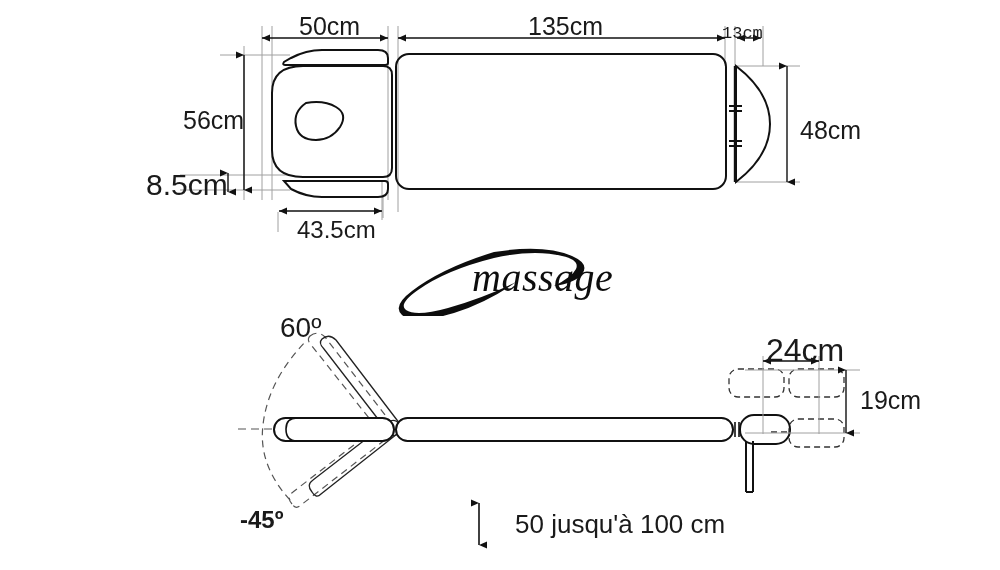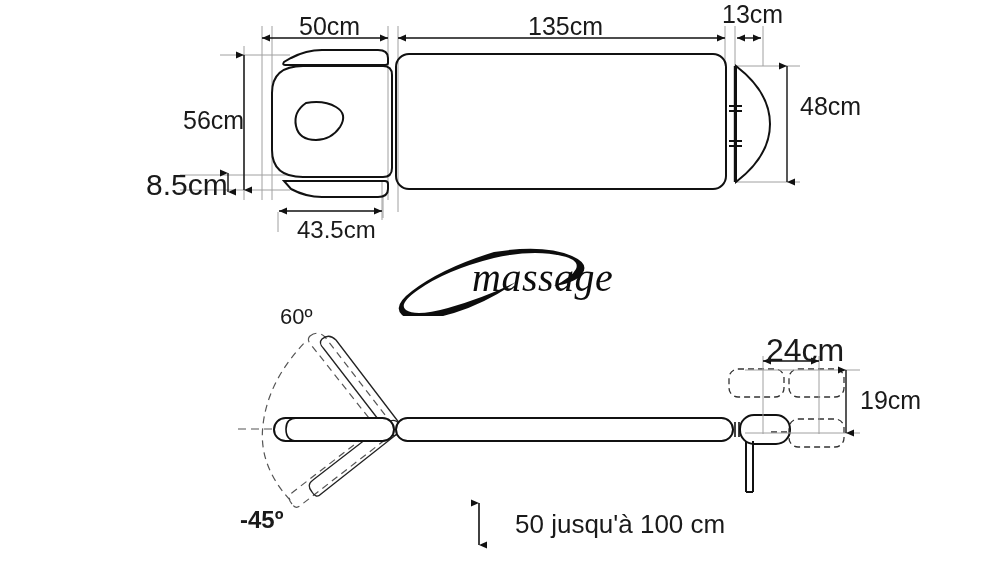--- a/index.html
+++ b/index.html
@@ -212,31 +212,31 @@
 
     <g>
       <line x1="479" y1="503" x2="479" y2="545" stroke="#111" stroke-width="1.6" marker-start="url(#arrU)" marker-end="url(#arrD)"></line>
     </g>
   </svg>
 
   <div class="dim-text" style="left:299px; top:14px; font-size:25px;">50cm</div>
 
   <div class="dim-text" style="left:528px; top:14px; font-size:25px;">135cm</div>
 
-  <div class="dim-text" style="left:722px; top:2px; font-size:25px;">13cm</div>
+  <div class="dim-text" style="left:722px; top:25px; font-size:17px;font-family:Liberation Mono, monospace;">13cm</div>
 
   <div class="dim-text" style="left:183px; top:108px; font-size:25px;">56cm</div>
 
   <div class="dim-text" style="left:146px; top:170px; font-size:30px;">8.5cm</div>
 
   <div class="dim-text" style="left:297px; top:218px; font-size:24px;">43.5cm</div>
 
-  <div class="dim-text" style="left:800px; top:94px; font-size:25px;">48cm</div>
-
-  <div class="dim-text" style="left:280px; top:306px; font-size:22px;">60º</div>
+  <div class="dim-text" style="left:800px; top:118px; font-size:25px;">48cm</div>
+
+  <div class="dim-text" style="left:280px; top:314px; font-size:28px;">60º</div>
 
   <div class="dim-text" style="left:240px; top:508px; font-size:24px;font-weight:bold;">-45º</div>
 
   <div class="dim-text" style="left:766px; top:334px; font-size:32px;">24cm</div>
 
   <div class="dim-text" style="left:860px; top:388px; font-size:25px;">19cm</div>
 
   <div class="dim-text" style="left:503px; top:511px; font-size:26px;margin-left:12px;">50 jusqu'à 100 cm</div>
 
   <div class="logo-wrap">

